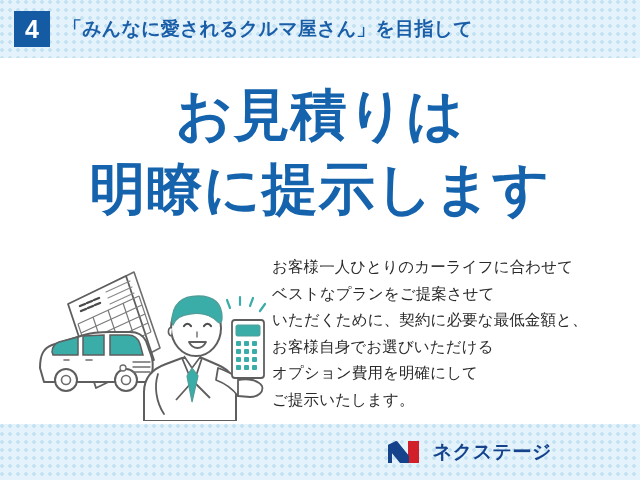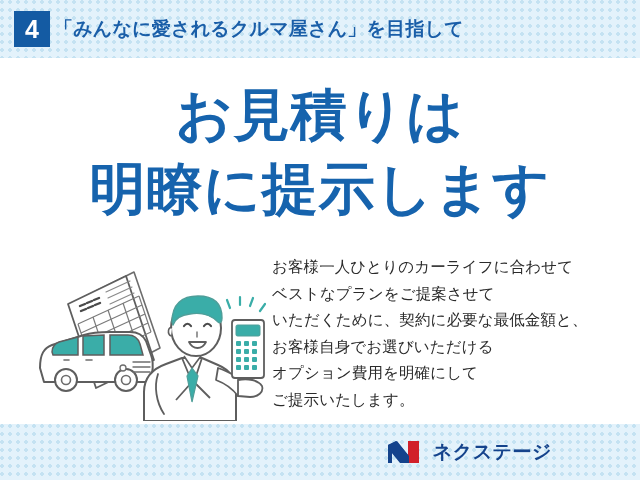--- a/index.html
+++ b/index.html
@@ -45,21 +45,21 @@
     background: #145ba3;
     color: #ffffff;
     font-size: 25px;
     font-weight: 700;
     line-height: 36px;
     text-align: center;
     flex: 0 0 auto;
     letter-spacing: 0;
   }
   #header-title {
-    margin-left: 4px;
+    margin-left: 13px;
     font-size: 19px;
     font-weight: 700;
     color: #1a5ea8;
     white-space: nowrap;
     letter-spacing: 0.2px;
     font-family: Liberation Serif, serif;
   }
 
   
   #card {

